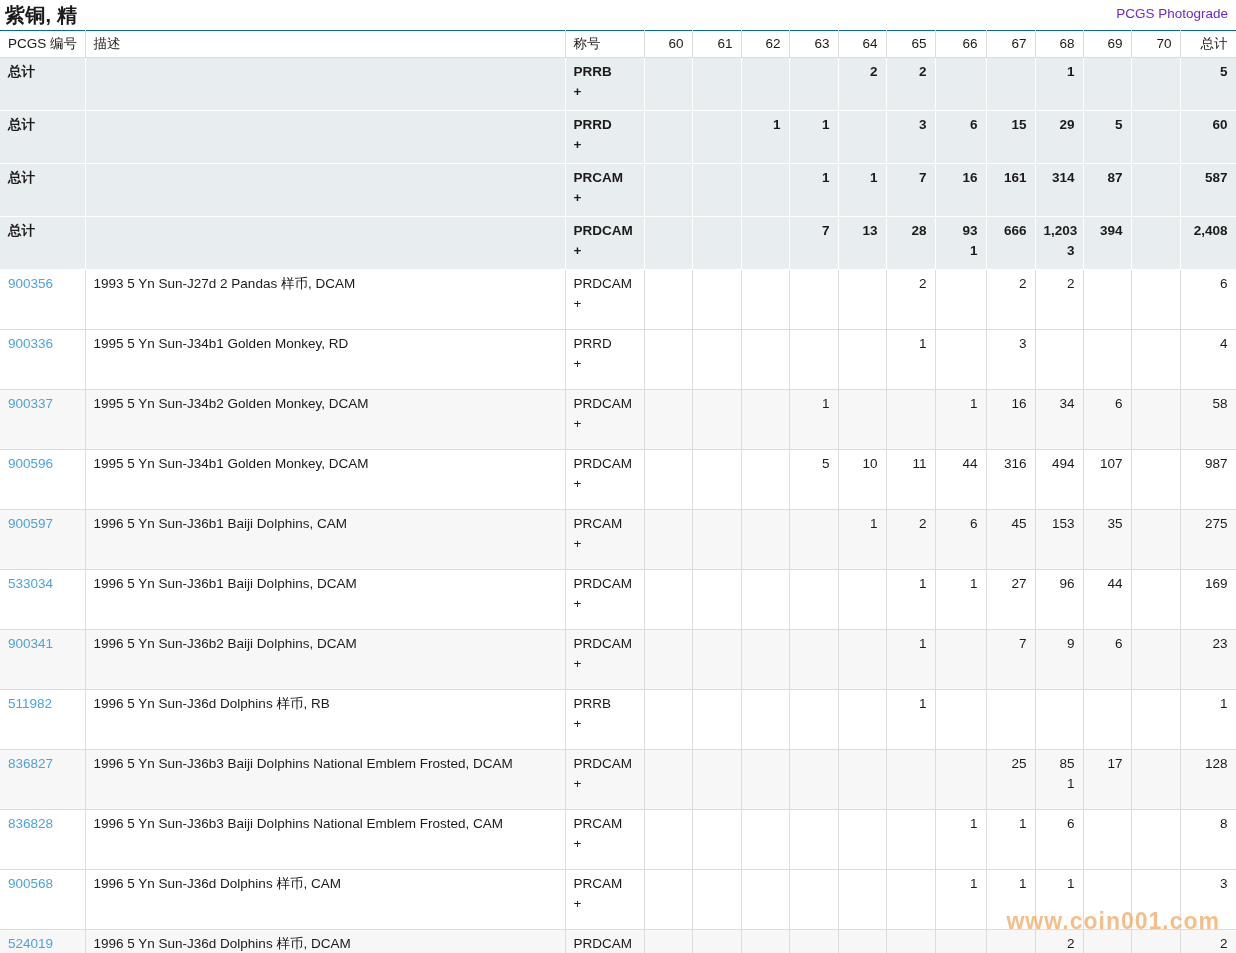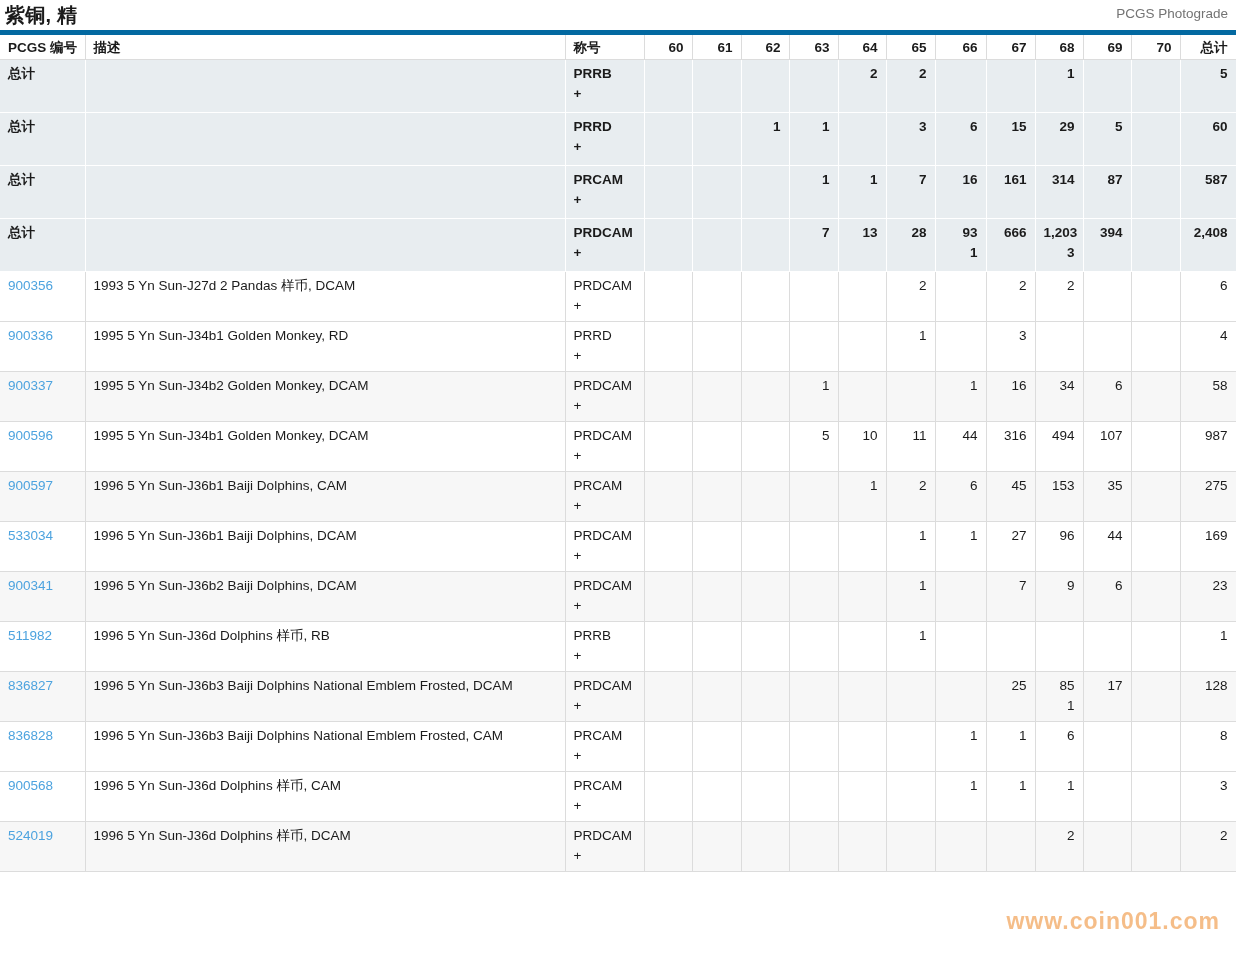--- a/index.html
+++ b/index.html
@@ -9,44 +9,44 @@
     background: #ffffff; color: #1b1b1b;
     font-family: "Liberation Sans", sans-serif;
   }
   .topbar { position: relative; height: 30px; }
   .page-title {
     position: absolute; left: 5px; top: 2px;
     font-size: 20px; font-weight: bold; letter-spacing: 0.2px;
   }
   .photograde-link {
     position: absolute; right: 8px; top: 6px;
-    font-size: 13.5px; color: #737373; text-decoration: none; cursor: pointer;
+    font-size: 13.5px; color: #6d28d9; text-decoration: none; cursor: pointer;
   }
   table.pop {
     border-collapse: collapse; table-layout: fixed;
     width: 1236px; background: #fff;
   }
   th, td {
     border-right: 1px solid #dcdcdc; border-bottom: 1px solid #dcdcdc;
     vertical-align: top; padding: 4px 8px 0 8px;
     font-size: 13.5px; line-height: 20px;
     overflow: hidden; white-space: nowrap;
   }
   thead th {
-    border-top: 5px solid #0369a1;
-    font-weight: bold; text-align: left; height: 27px; padding-top: 3px;
+    border-top: 1px solid #0369a1;
+    font-weight: normal; text-align: left; height: 27px; padding-top: 3px;
   }
   th.num, td.num { text-align: right; white-space: pre-line; }
   td.desig { white-space: pre-line; }
   tr.totals { height: 53px; }
   tr.totals td {
     background: #e8edf0; font-weight: bold;
     border-right-color: #ffffff; border-bottom-color: #ffffff;
   }
-  tr.data { height: 50px; }
+  tr.data { height: 60px; }
   tr.data.alt td { background: #f7f7f7; }
   td a.pcgs-link { color: #4da3df; text-decoration: none; cursor: pointer; }
   .watermark {
     position: absolute; right: 16px; top: 908px;
     font-size: 23px; font-weight: bold; letter-spacing: 1px;
     color: rgba(240, 157, 80, 0.68);
     pointer-events: none;
   }
 </style>
 </head>

